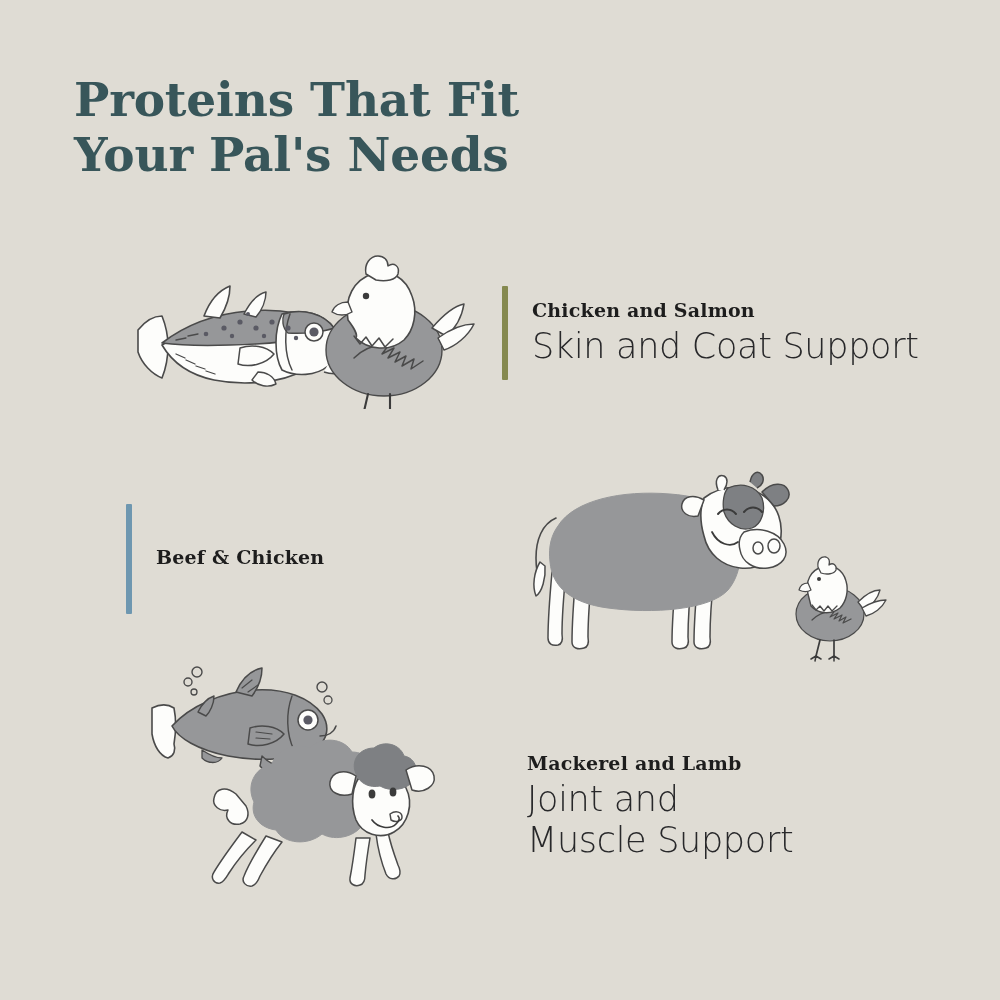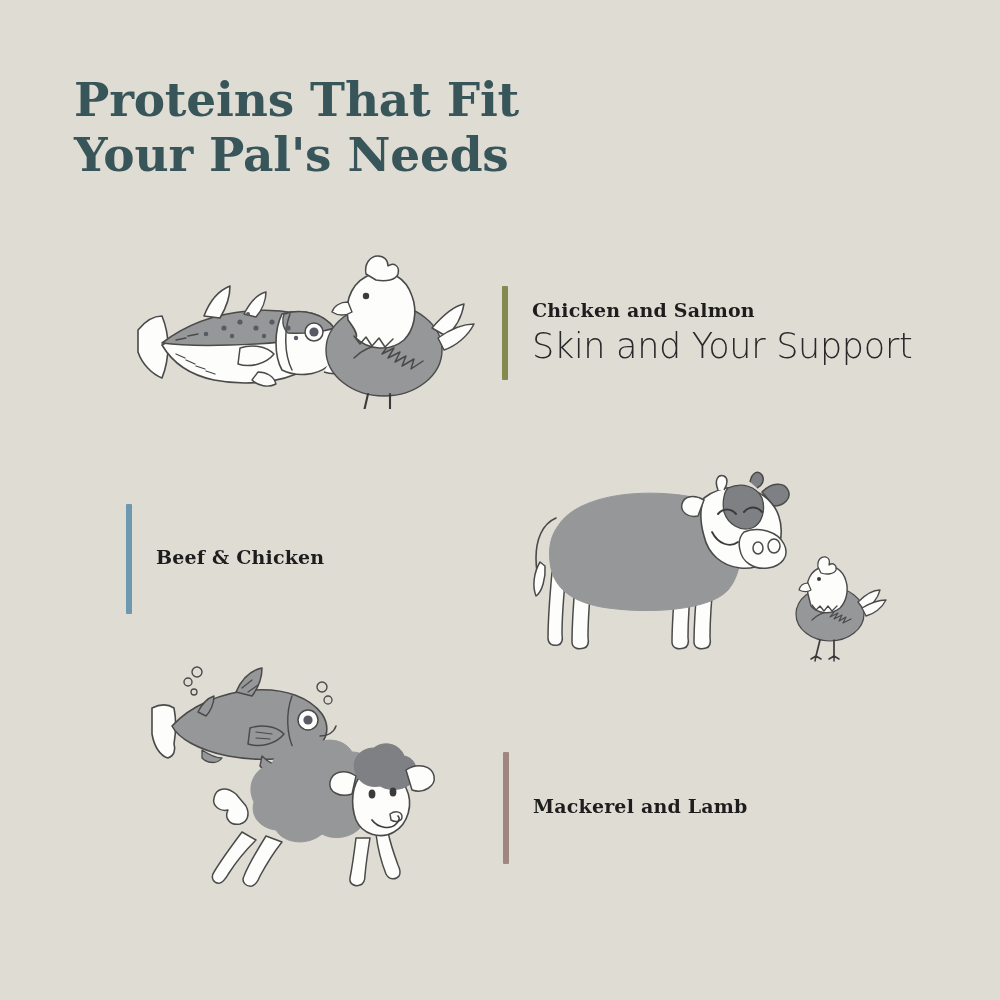--- a/index.html
+++ b/index.html
@@ -67,21 +67,21 @@
     font-weight: 300;
     font-size: 35px;
     color: #28282a;
     line-height: 1.18;
     letter-spacing: -0.3px;
     white-space: pre-line;
   }
 
   #block-1 { left: 502px; top: 286px; height: 94px; }
   #block-2 { left: 126px; top: 504px; height: 110px; }
-  #block-3 { left: 503px; top: 752px; height: 112px; }
+  #block-3 { left: 503px; top: 752px; height: 112px; flex-direction: column; }
 
   
   .illo {
     position: absolute;
   }
   .illo svg { display: block; }
 
   #illo-fish-chicken { left: 132px; top: 244px; }
   #illo-cow-chicken  { left: 512px; top: 466px; }
   #illo-mackerel-lamb{ left: 150px; top: 656px; }
@@ -315,31 +315,33 @@
 
         <path d="M222 164 C 228 172, 240 174, 246 168 C 250 164, 250 162, 248 160" stroke="#3b3b3b" stroke-width="1.7" fill="none" stroke-linecap="round"></path>
       </g>
     </svg>
   </div>
 
   <div class="info-block" id="block-1">
     <div class="accent-bar" style="background:#85894f"></div>
     <div class="block-text">
       <div class="block-eyebrow">Chicken and Salmon</div>
-      <div class="block-headline">Skin and Your Support</div>
+      <div class="block-headline">Skin and Coat Support</div>
     </div>
   </div>
 
   <div class="info-block" id="block-2">
     <div class="accent-bar" style="background:#6e97b0"></div>
     <div class="block-text">
       <div class="block-eyebrow">Beef &amp; Chicken</div>
     </div>
   </div>
 
   <div class="info-block" id="block-3">
     <div class="accent-bar" style="background:#a08681"></div>
     <div class="block-text">
       <div class="block-eyebrow">Mackerel and Lamb</div>
+      <div class="block-headline">Joint and
+Muscle Support</div>
     </div>
   </div>
 
 </div>
 
 </body></html>

